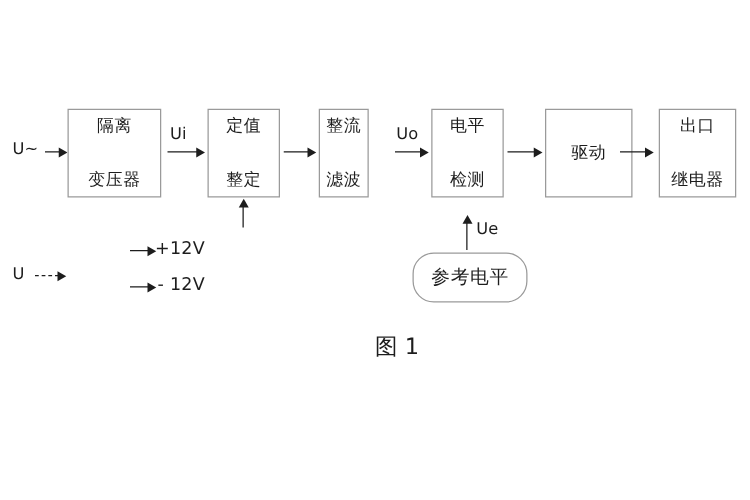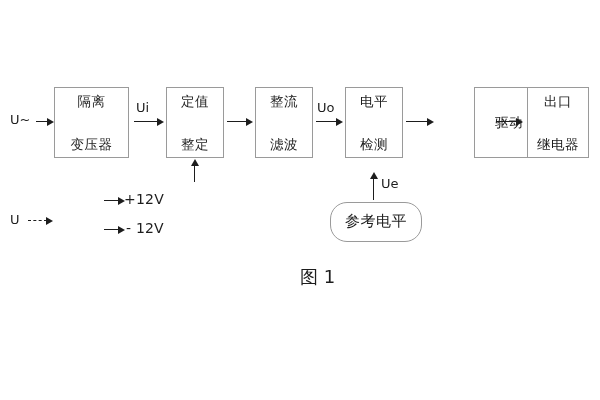--- a/index.html
+++ b/index.html
@@ -126,42 +126,42 @@
   <div class="block" id="blk-1" style="left: 166px; top: 87px; width: 58px; height: 71px;">
     <span class="ln">定值</span>
     <span class="ln">整定</span>
   </div>
 
   <div class="arrow-h" style="left:227px; top:117px; width:28px;">
     <div class="shaft" style="width:20px;"></div>
     <div class="head" style="left:19px;"></div>
   </div>
 
-  <div class="block" id="blk-2" style="left: 255px; top: 87px; width: 58px; height: 71px;">
+  <div class="block" id="blk-2" style="left: 255px; top: 87px; width: 40px; height: 71px;">
     <span class="ln">整流</span>
     <span class="ln">滤波</span>
   </div>
 
   <div class="lbl" style="left:317px; top:101px;">Uo</div>
   <div class="arrow-h" style="left:316px; top:117px; width:29px;">
     <div class="shaft" style="width:21px;"></div>
     <div class="head" style="left:20px;"></div>
   </div>
 
   <div class="block" id="blk-3" style="left: 345px; top: 87px; width: 58px; height: 71px;">
     <span class="ln">电平</span>
     <span class="ln">检测</span>
   </div>
 
   <div class="arrow-h" style="left:406px; top:117px; width:30px;">
     <div class="shaft" style="width:22px;"></div>
     <div class="head" style="left:21px;"></div>
   </div>
 
-  <div class="block single" id="blk-4" style="left: 436px; top: 87px; width: 70px; height: 71px; margin-left: 38px;">
+  <div class="block single" id="blk-4" style="left: 436px; top: 87px; width: 70px; height: 71px;">
     <span class="ln">驱动</span>
   </div>
 
   <div class="arrow-h" style="left:496px; top:117px; width:29px;">
     <div class="shaft" style="width:21px;"></div>
     <div class="head" style="left:20px;"></div>
   </div>
 
   <div class="block" id="blk-5" style="left: 527px; top: 87px; width: 62px; height: 71px; text-align: center;">
     <span class="ln">出口</span>

